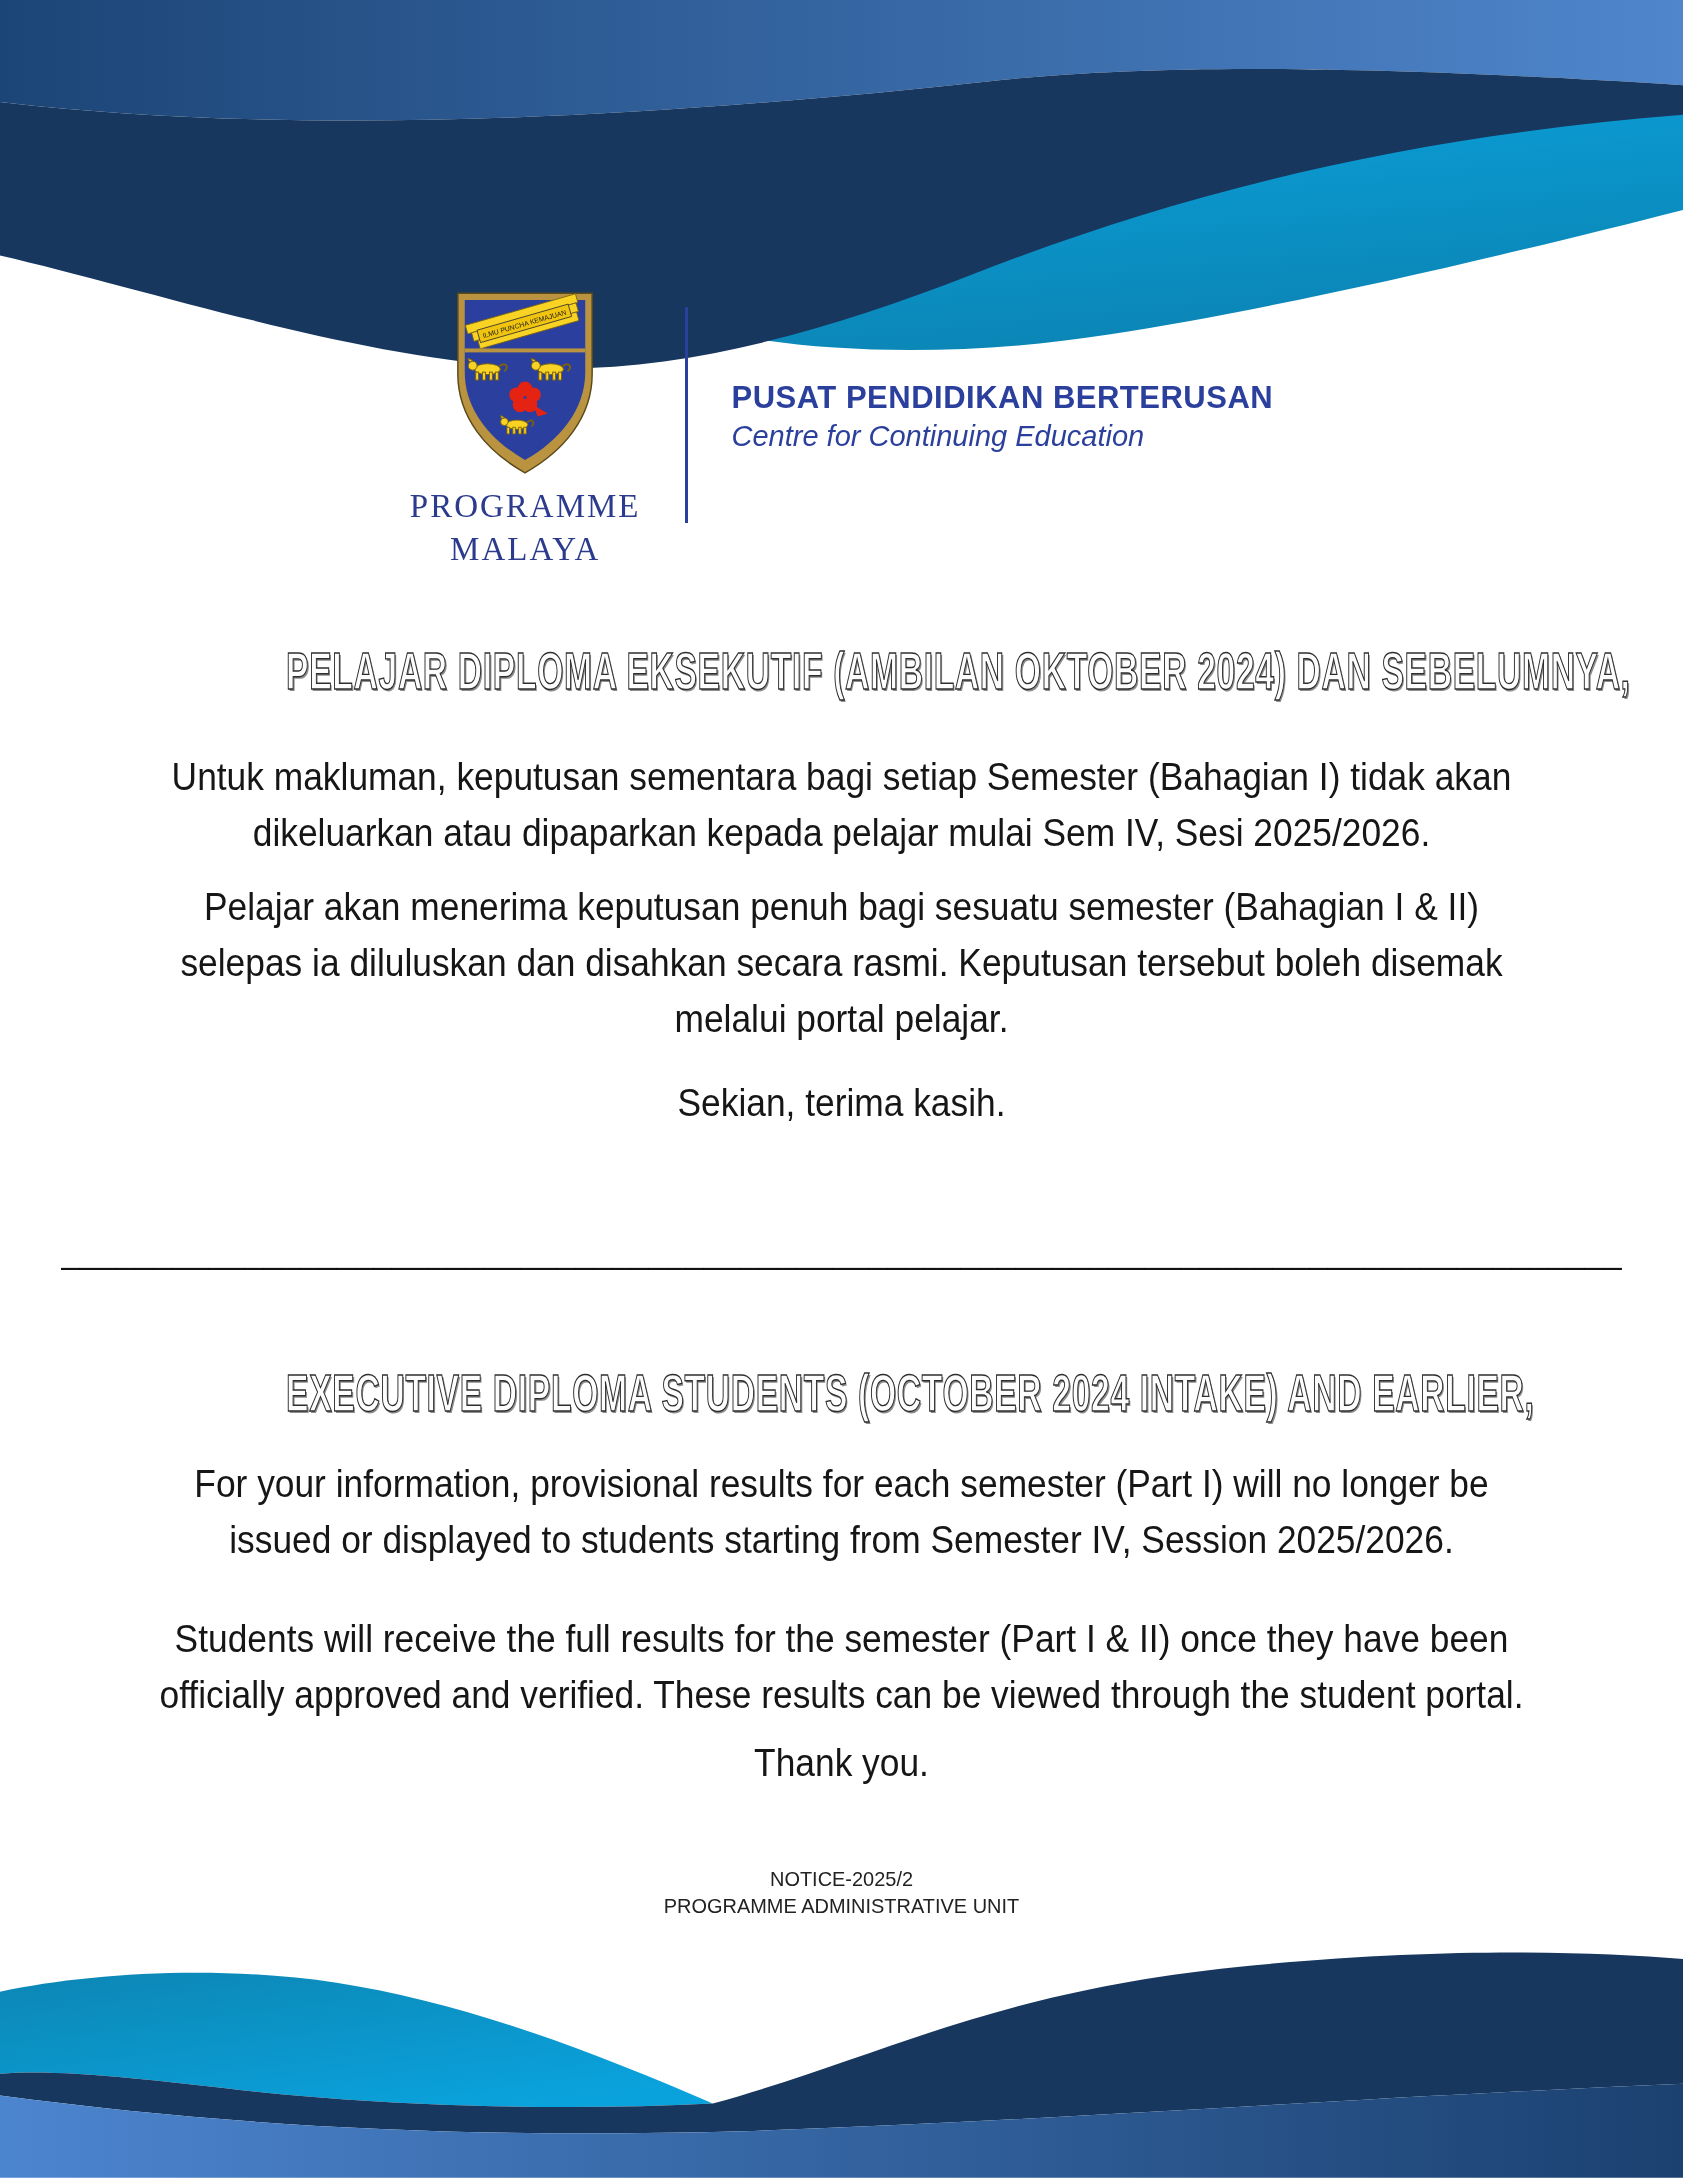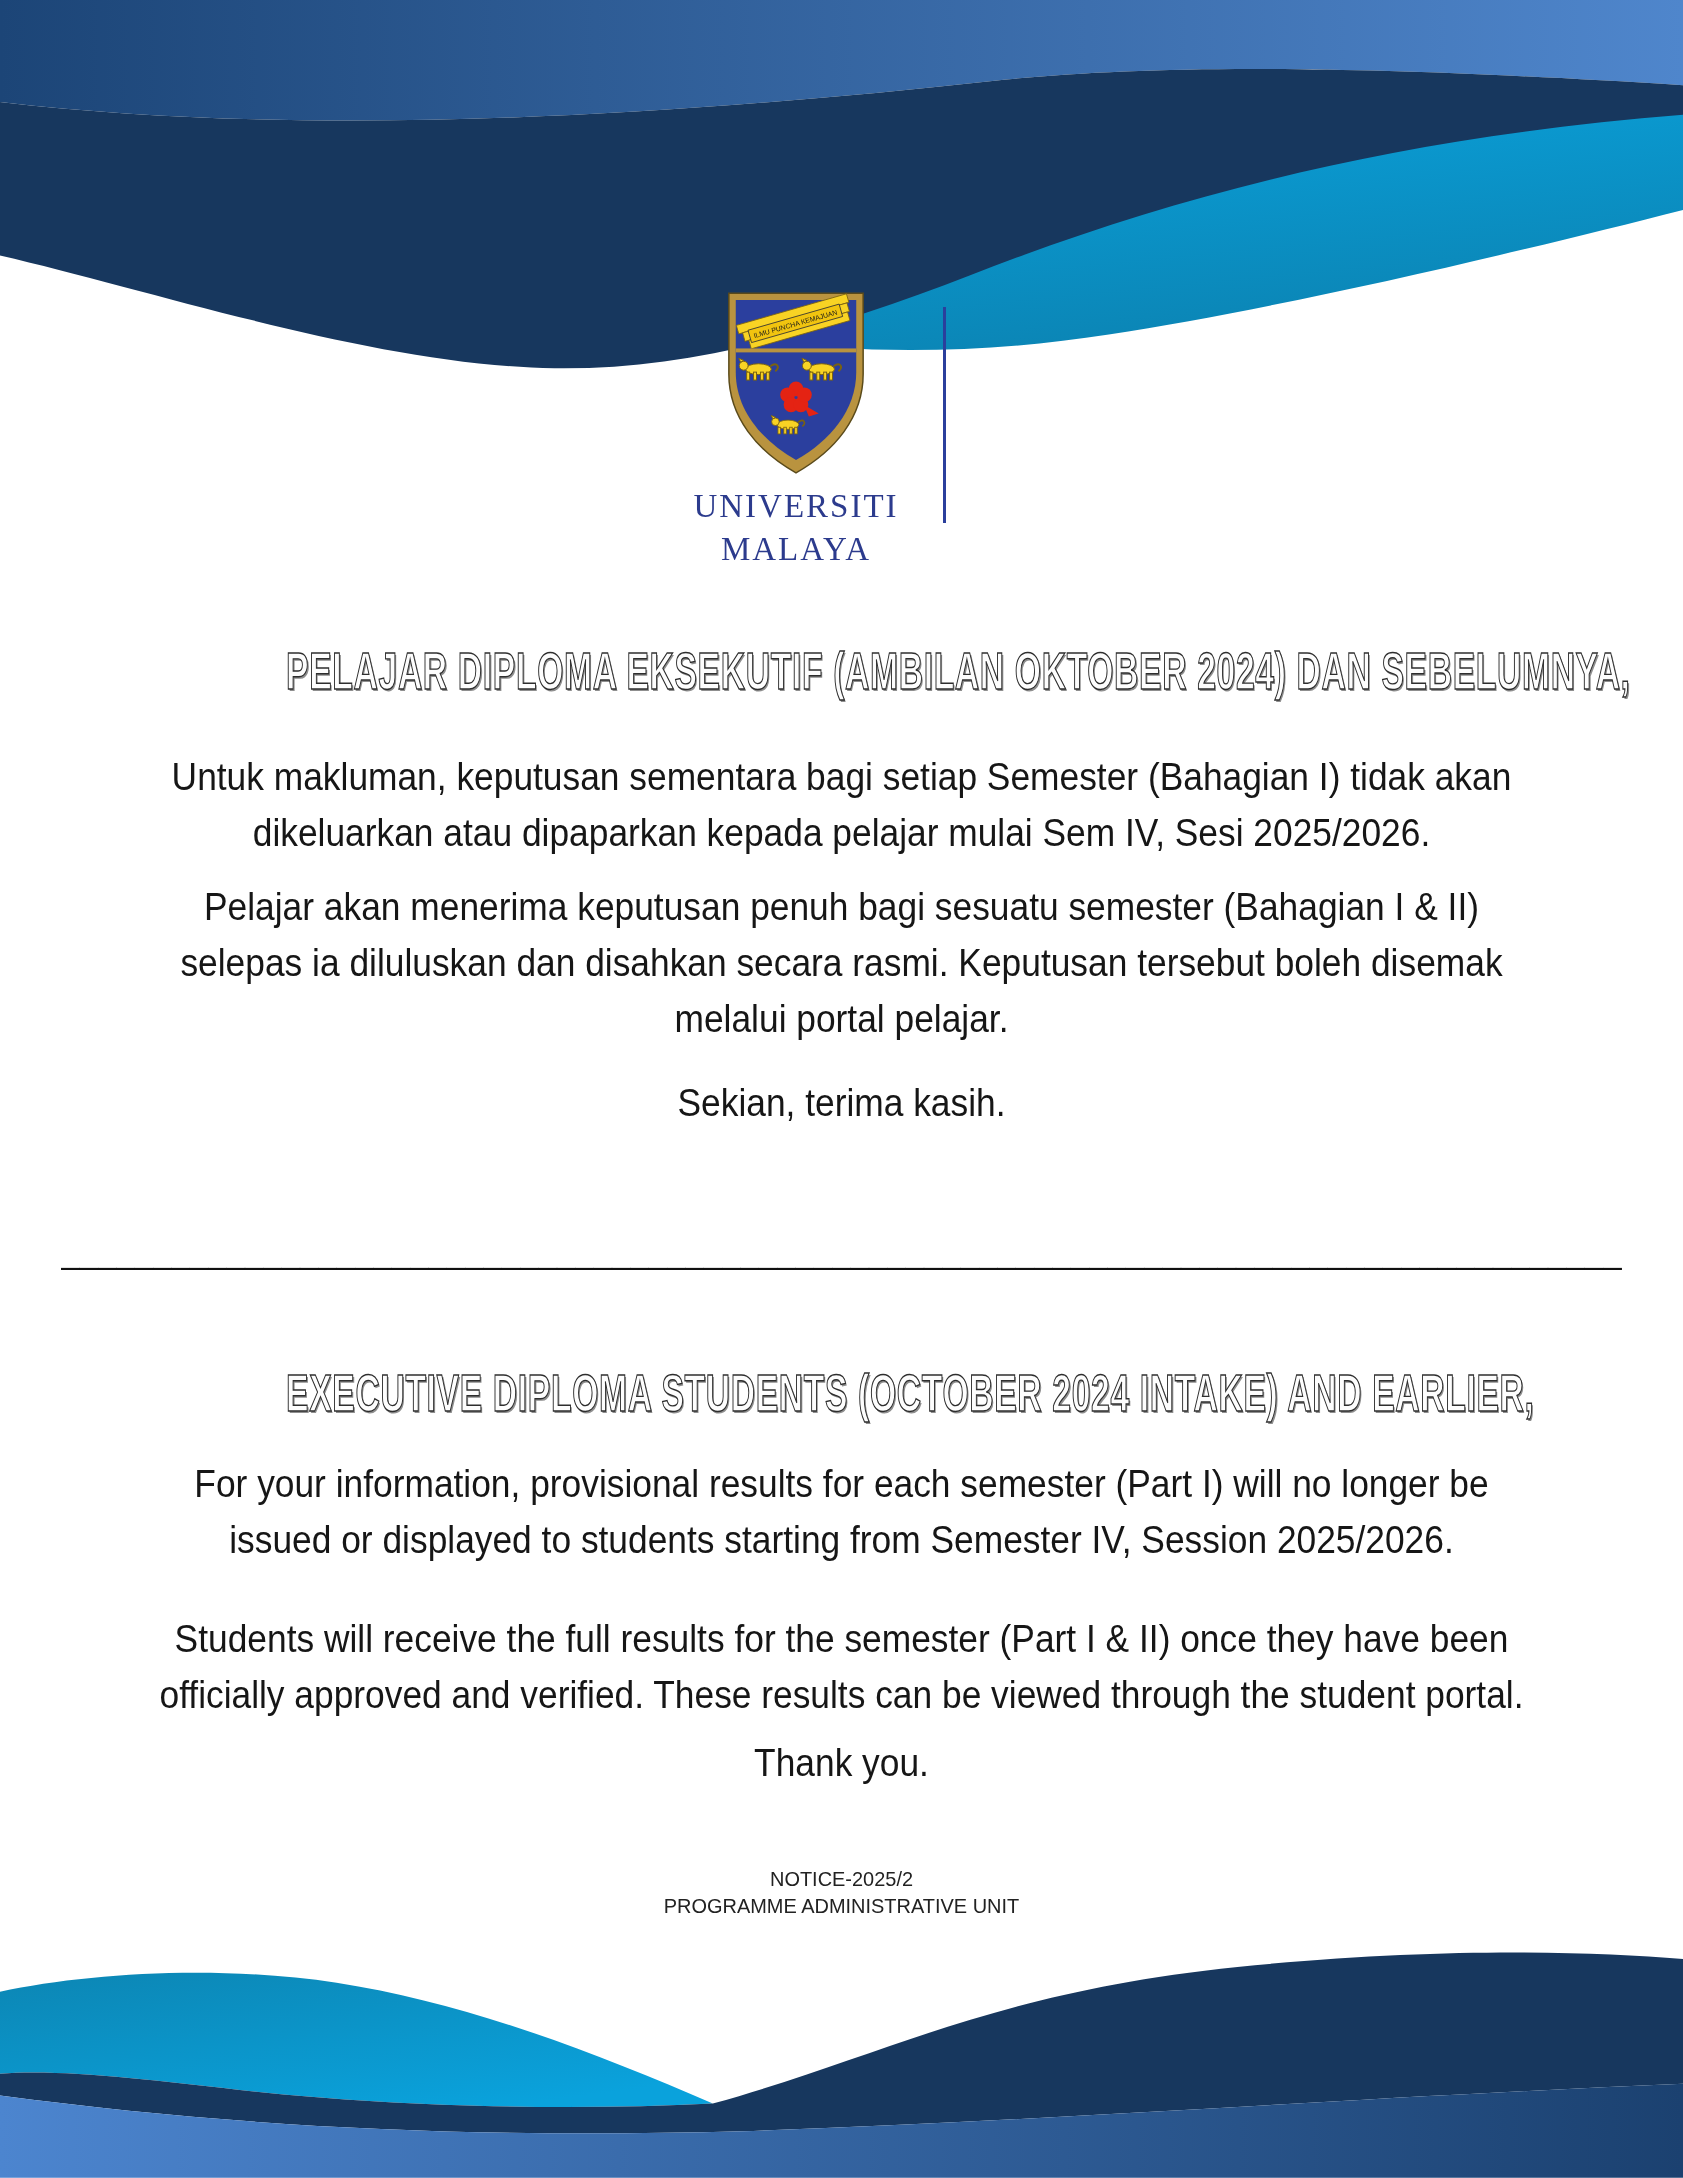--- a/index.html
+++ b/index.html
@@ -116,26 +116,30 @@
 
         <g fill="#e42313">
           <circle cx="80" cy="101" r="7.5"></circle>
           <circle cx="71.5" cy="107" r="7.5"></circle>
           <circle cx="75" cy="117" r="7.5"></circle>
           <circle cx="85" cy="117" r="7.5"></circle>
           <circle cx="88.5" cy="107" r="7.5"></circle>
           <path d="M88,117 L103,126 L93,129 Z"></path>
         </g>
       </svg>
-      <div class="um-wordmark">UNIVERSITI
+      <div class="um-wordmark">PROGRAMME
 MALAYA</div>
     </div>
 
     <div class="v-divider"></div>
 
+    <div class="dept-block">
+      <div class="dept-ms">PUSAT PENDIDIKAN BERTERUSAN</div>
+      <div class="dept-en">Centre for Continuing Education</div>
+    </div>
   </div>
 
   <div class="abs h-ms squeezeH h-outline">PELAJAR DIPLOMA EKSEKUTIF (AMBILAN OKTOBER 2024) DAN SEBELUMNYA,</div>
 
   <div class="abs p1-ms squeezeB body-text">Untuk makluman, keputusan sementara bagi setiap Semester (Bahagian I) tidak akan
 dikeluarkan atau dipaparkan kepada pelajar mulai Sem IV, Sesi 2025/2026.</div>
 
   <div class="abs p2-ms squeezeB body-text">Pelajar akan menerima keputusan penuh bagi sesuatu semester (Bahagian I &amp; II)
 selepas ia diluluskan dan disahkan secara rasmi. Keputusan tersebut boleh disemak
 melalui portal pelajar.</div>

